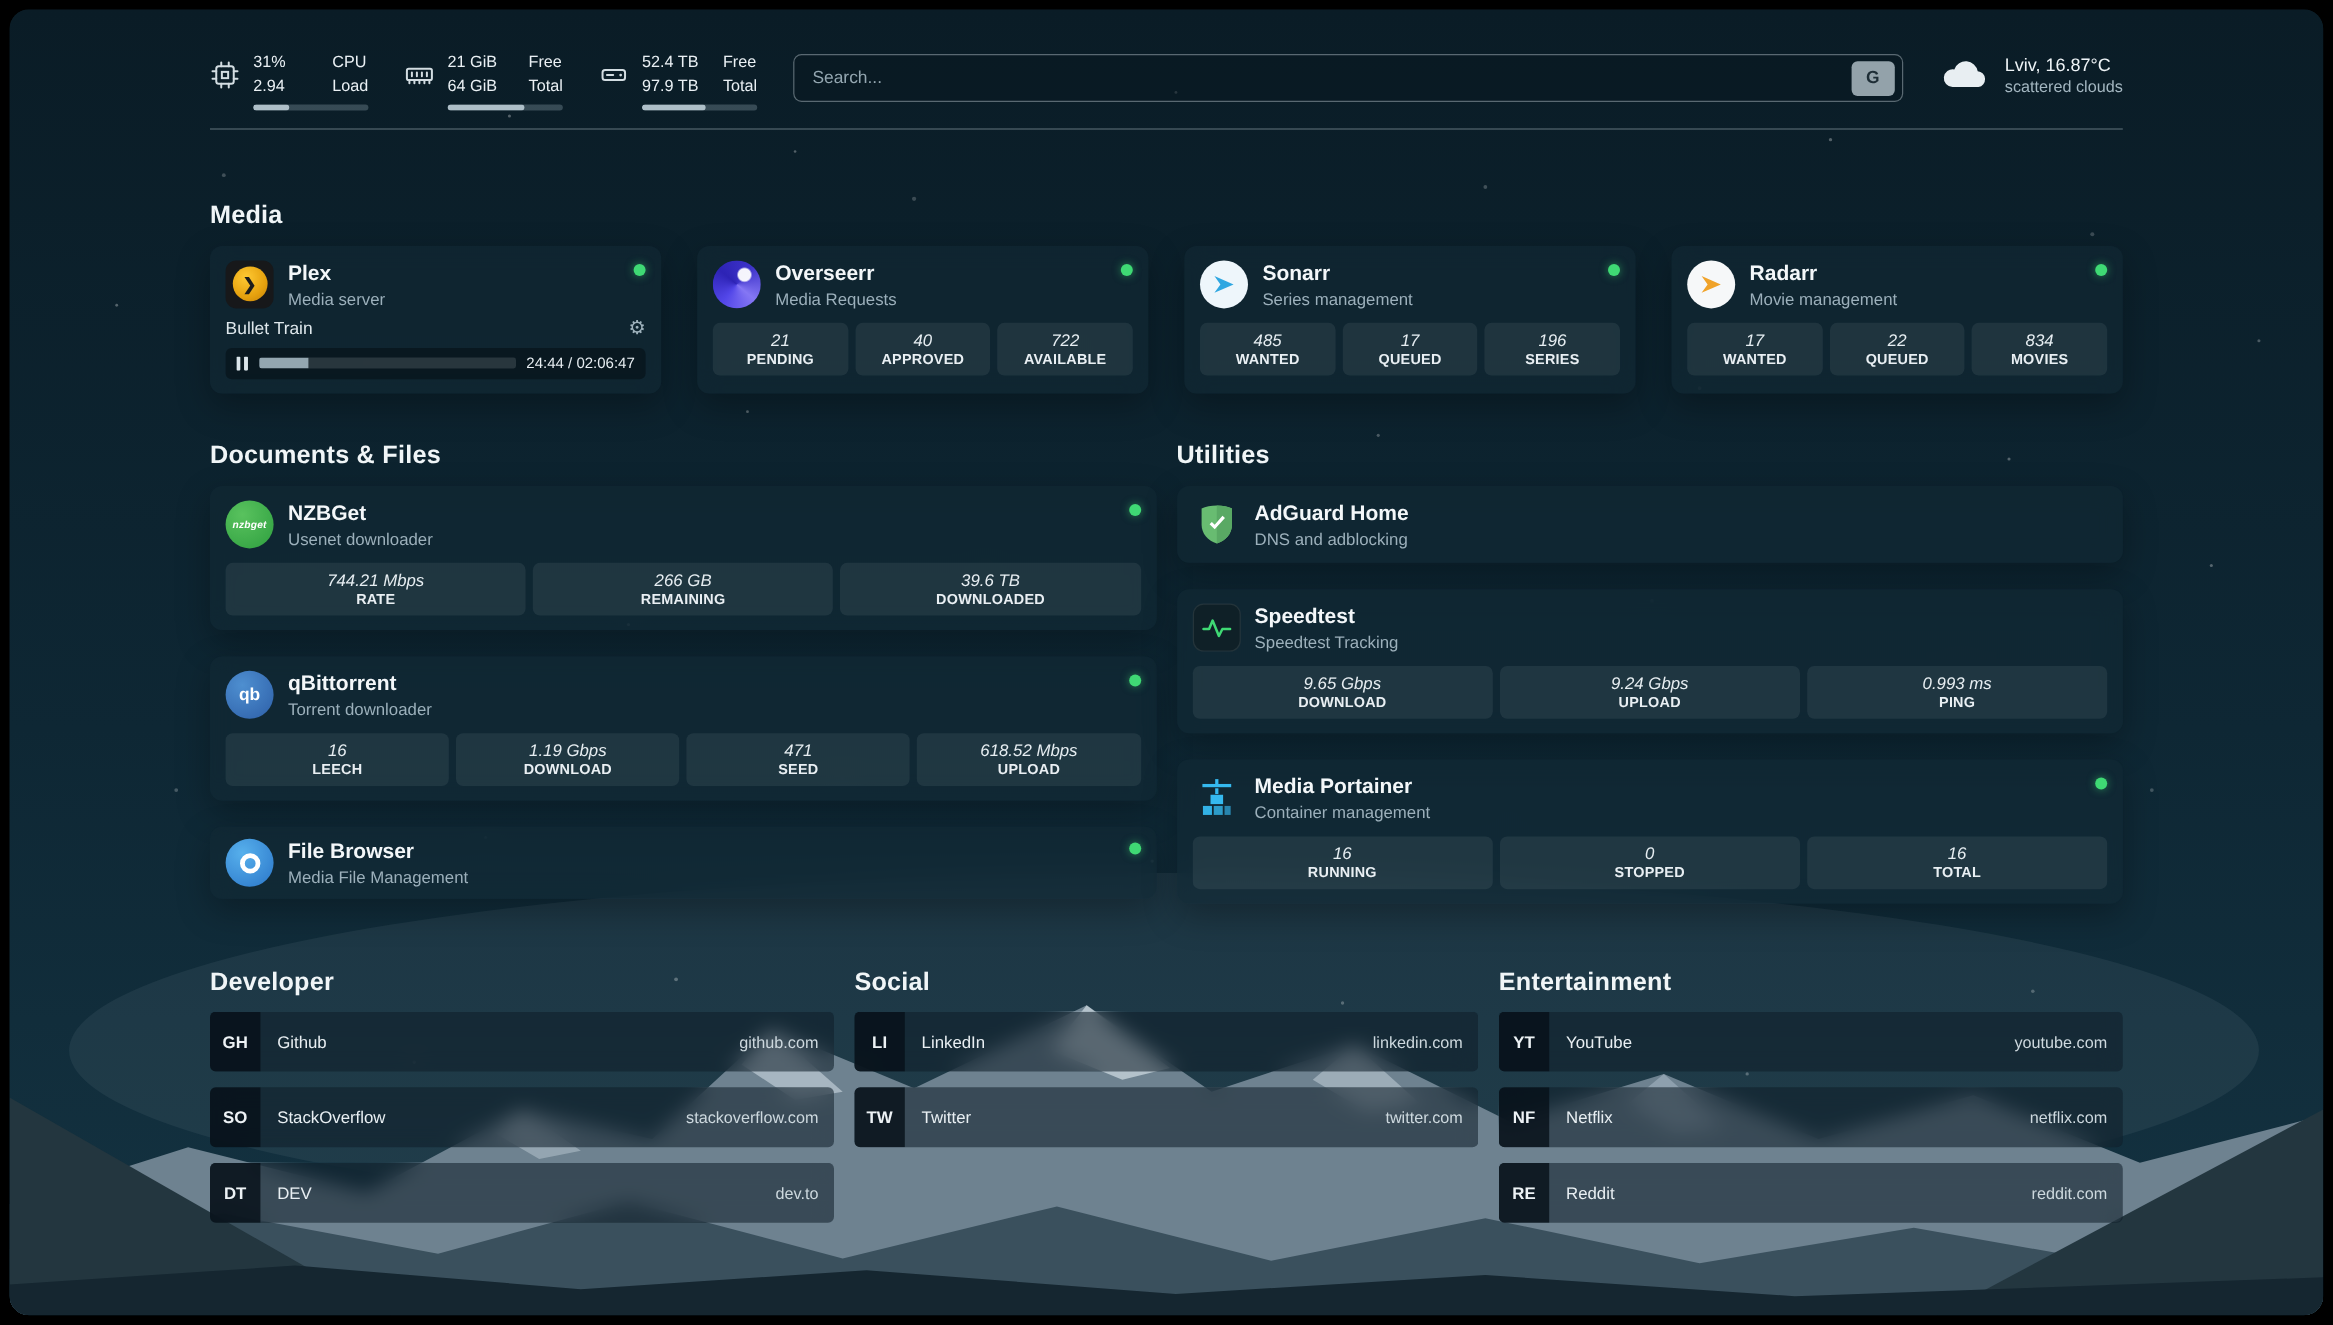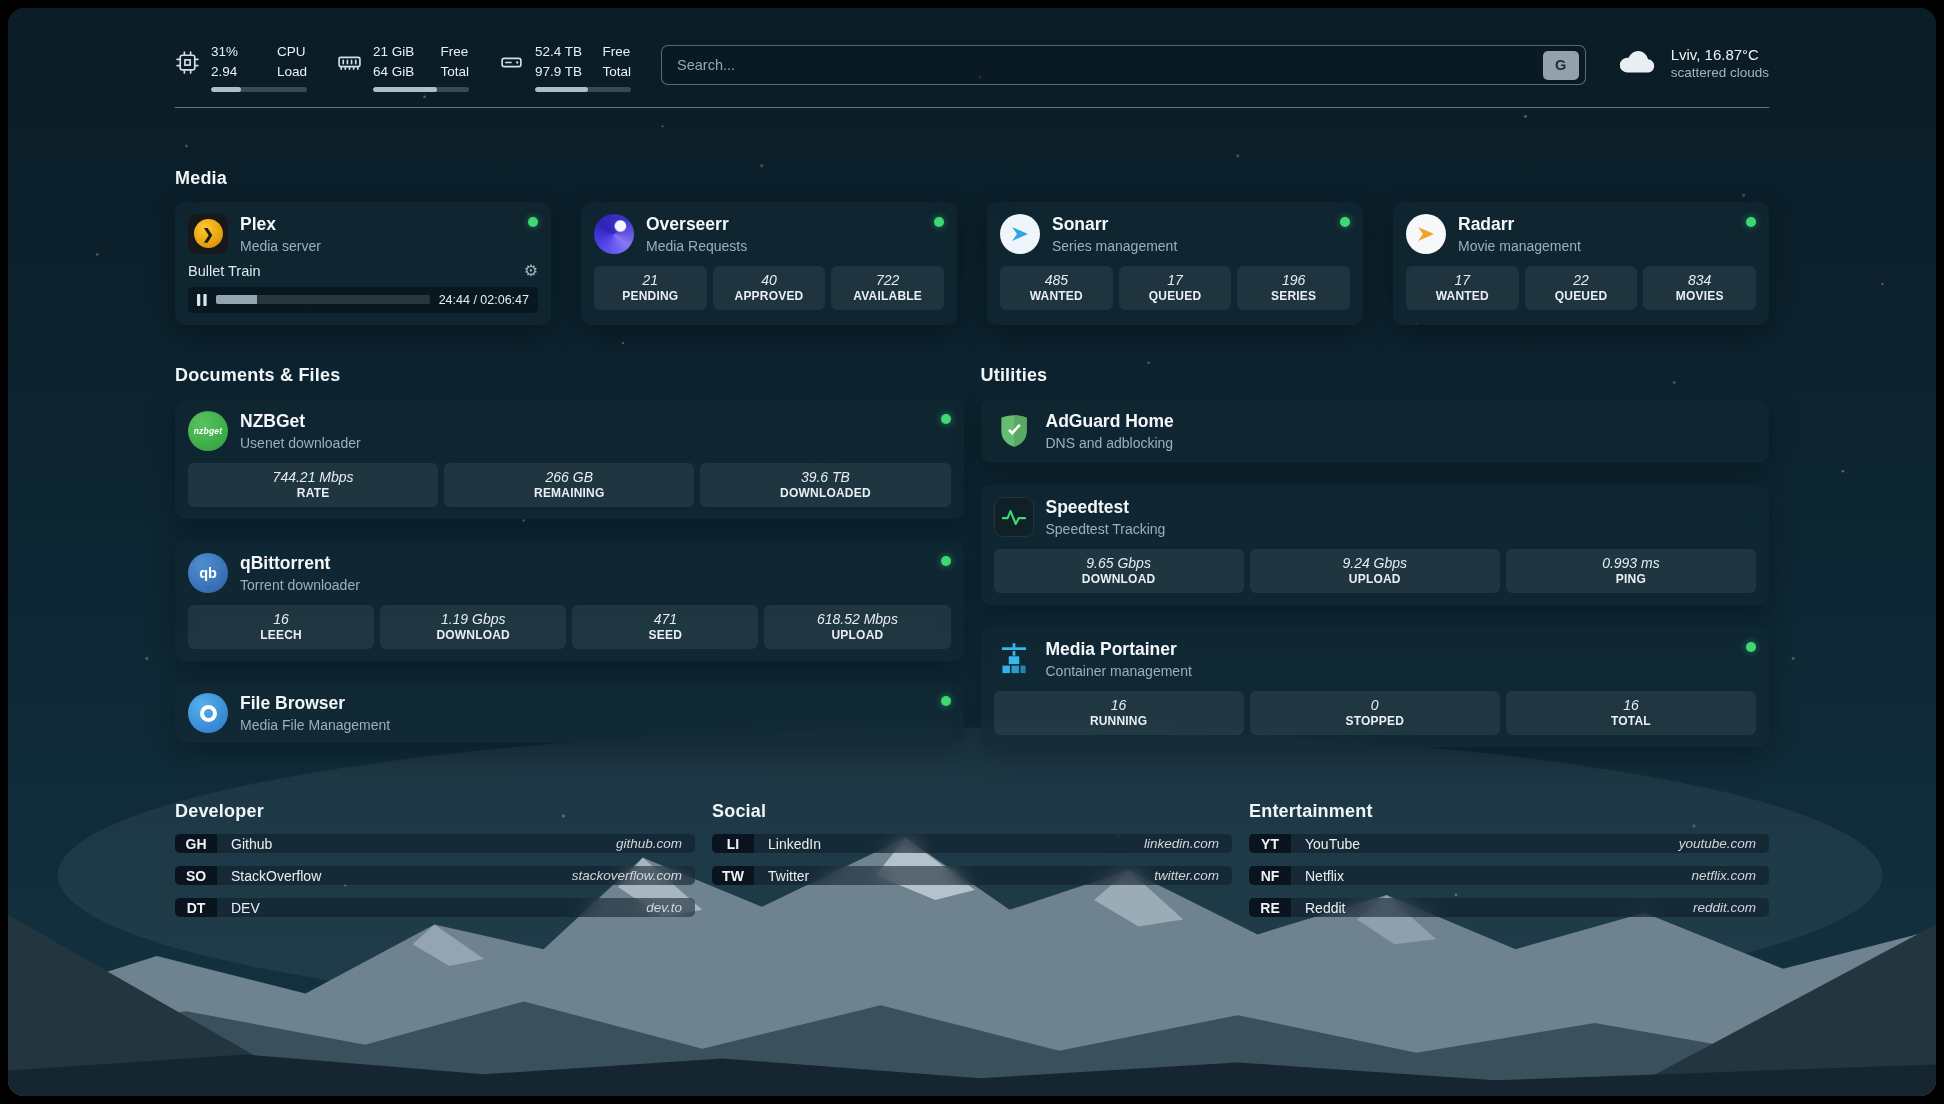--- a/index.html
+++ b/index.html
@@ -33,21 +33,21 @@
            font-family:"Liberation Sans", sans-serif; }
 
   .weather { display:flex; gap:13px; align-items:center; margin-top:2px; flex:none; }
   .weather-icon { width:42px; height:32px; }
   .weather-loc { font-size:15px; color:#eef3f6; line-height:1.4; }
   .weather-cond { font-size:13.5px; color:#a3b6c0; }
 
   .header-rule { margin-top:15px; border-top:1.5px solid rgba(225,240,246,0.42); }
 
   
-  .section-title { font-size:18px; font-weight:700; color:#f0f5f7; letter-spacing:.2px; }
+  .section-title { font-size:21px; font-weight:700; color:#f0f5f7; letter-spacing:.2px; }
   .sec-media { margin-top:60px; }
   .media-grid { margin-top:13px; display:grid; grid-template-columns:repeat(4,1fr); gap:30px; }
 
   .card { background:rgba(17,40,52,0.62); border-radius:10px; padding:12px 13px;
           box-shadow:0 10px 28px rgba(0,0,0,0.28); backdrop-filter:blur(10px); cursor:pointer; }
   .card-head { display:flex; gap:12px; align-items:center; }
   .svc-icon { width:40px; height:40px; border-radius:9px; display:flex; align-items:center; justify-content:center; flex:none; overflow:hidden; }
   .svc-meta { display:flex; flex-direction:column; gap:4px; min-width:0; }
   .svc-name { font-size:17.5px; font-weight:600; color:#f3f7f9; line-height:1.15; white-space:nowrap; }
   .svc-sub { font-size:14px; color:#9cb0bb; white-space:nowrap; }
@@ -89,26 +89,26 @@
   .icon-qbit { border-radius:50%; background:radial-gradient(circle at 35% 30%, #4e8fd0, #2d5fa8);
                color:#fff; font-weight:700; font-size:14.5px; }
   .icon-fb { border-radius:50%; background:radial-gradient(circle at 35% 30%, #57b0ec, #2a76c9); }
   .fb-ring { width:17px; height:17px; border-radius:50%; border:4px solid #fff; }
   .icon-adguard, .icon-portainer { background:transparent; }
   .icon-speedtest { background:#0f2027; border:1px solid rgba(255,255,255,0.09); }
 
   
   .bookmarks { margin-top:54px; display:grid; grid-template-columns:1fr 1fr 1fr; gap:17px; }
   .bm-list { margin-top:12px; display:flex; flex-direction:column; gap:13px; }
-  .bm-row { display:flex; height:19px; border-radius:5px; overflow:hidden; background:rgba(14,30,40,0.55);
+  .bm-row { display:flex; height:50px; border-radius:5px; overflow:hidden; background:rgba(14,30,40,0.55);
             backdrop-filter:blur(8px); cursor:pointer; }
   .bm-abbr { width:42px; flex:none; background:rgba(7,17,24,0.82); display:flex; align-items:center; justify-content:center;
              font-size:14px; font-weight:600; color:#edf2f5; }
   .bm-name { flex:1; display:flex; align-items:center; padding-left:14px; font-size:14px; color:#e9eff3; }
-  .bm-url { display:flex; align-items:center; padding-right:13px; font-size:13.5px; color:#cdd8de;font-style:italic; }
+  .bm-url { display:flex; align-items:center; padding-right:13px; font-size:13.5px; color:#cdd8de; }
 </style>
 </head>
 <body>
 
 <div class="screen">
 
   <svg class="bg" viewBox="0 0 1944 1104" preserveAspectRatio="none">
     <defs>
       <linearGradient id="sky" x1="0" y1="0" x2="0" y2="1">
         <stop offset="0" stop-color="#0a1c26"></stop>

